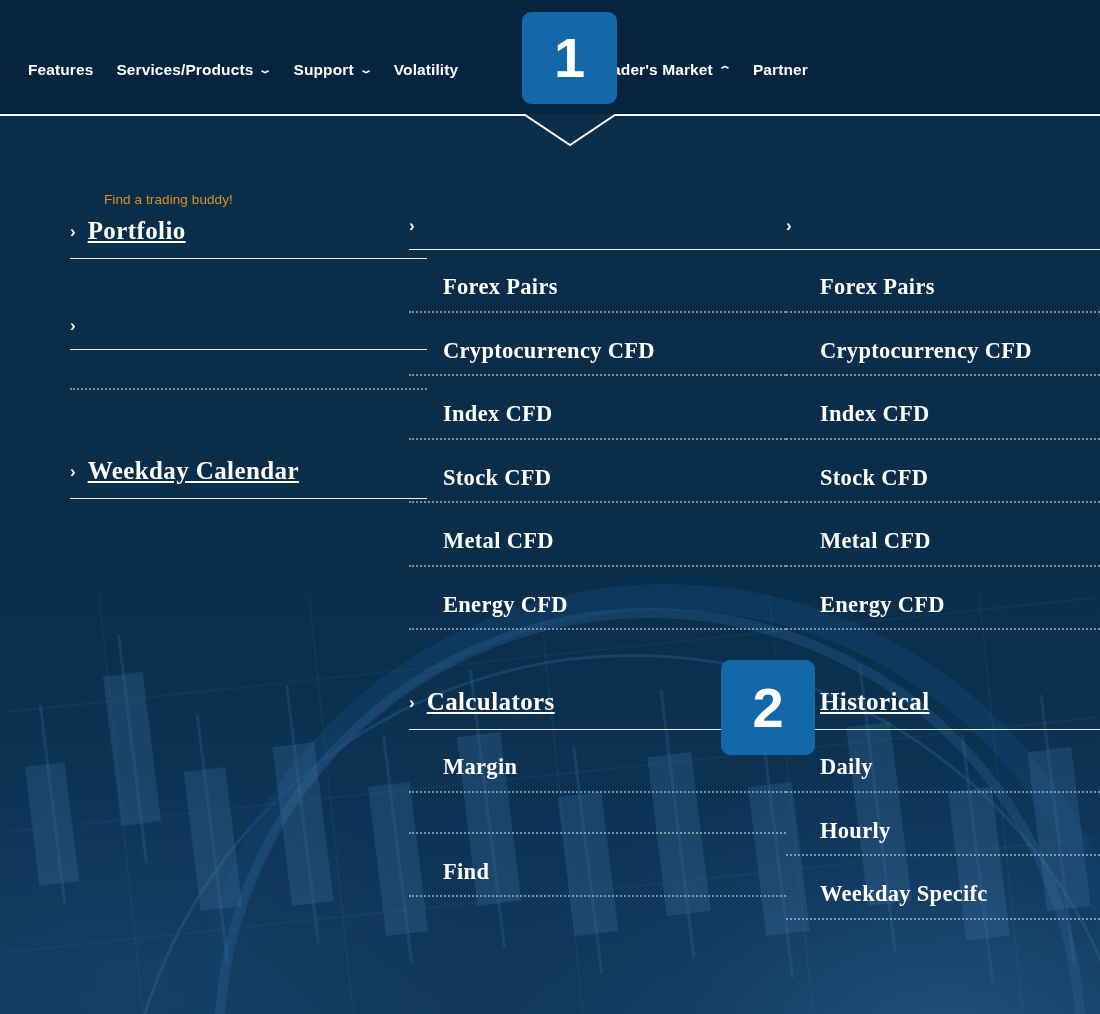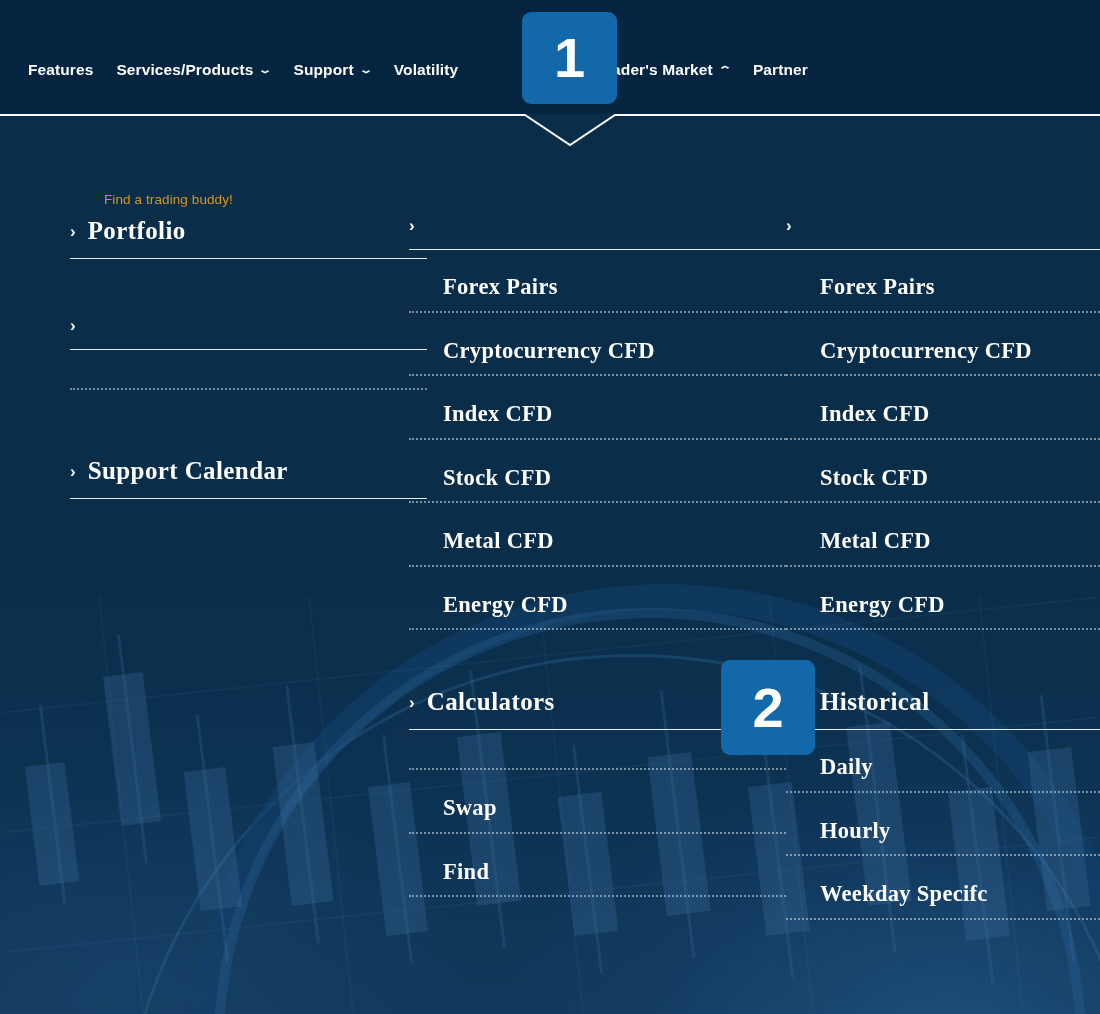--- a/index.html
+++ b/index.html
@@ -195,20 +195,21 @@
     position: relative;
     top: -2px;
   }
   .group-title {
     color: #ffffff;
     font-family: "Liberation Serif", serif;
     font-size: 25px;
     font-weight: bold;
     letter-spacing: 0.4px;
     white-space: nowrap;
+    text-decoration: underline;
   }
 
   .tagline {
     color: #d9941f;
     font-family: "Liberation Sans", sans-serif;
     font-size: 13.5px;
     letter-spacing: 0.1px;
   }
 
   .rule-solid {
@@ -366,21 +367,21 @@
       </div>
       <div class="rule-solid"></div>
 
       <div style="height:26px"></div>
       <div class="rule-dotted"></div>
 
       <div style="height:67px"></div>
 
       <div class="group-head">
         <span class="chev">›</span>
-        <span class="group-title">Support Calendar</span>
+        <span class="group-title">Weekday Calendar</span>
       </div>
       <div class="rule-solid"></div>
     </div>
 
     <div class="col" id="col-mid">
 
       <div style="height:105px"></div>
 
       <div class="group-head">
         <span class="chev">›</span>
@@ -425,26 +426,26 @@
 
       <div style="height:58px"></div>
 
       <div class="group-head">
         <span class="chev">›</span>
         <span class="group-title">Calculators</span>
       </div>
       <div class="rule-solid"></div>
 
       <div style="height:26px"></div>
-      <div class="rule-dotted"></div>
-
-      <div style="height:27px"></div>
-      <div class="indent-mid">
-          <div class="sub-item">Swap</div>
-        </div>
+      <div class="indent-mid">
+          <div class="sub-item">Margin</div>
+        </div>
+      <div class="rule-dotted"></div>
+
+      <div style="height:27px"></div>
       <div class="rule-dotted"></div>
 
       <div style="height:27px"></div>
       <div class="indent-mid">
           <div class="sub-item">Find</div>
         </div>
       <div class="rule-dotted"></div>
     </div>
 
     <div class="col" id="col-right">

